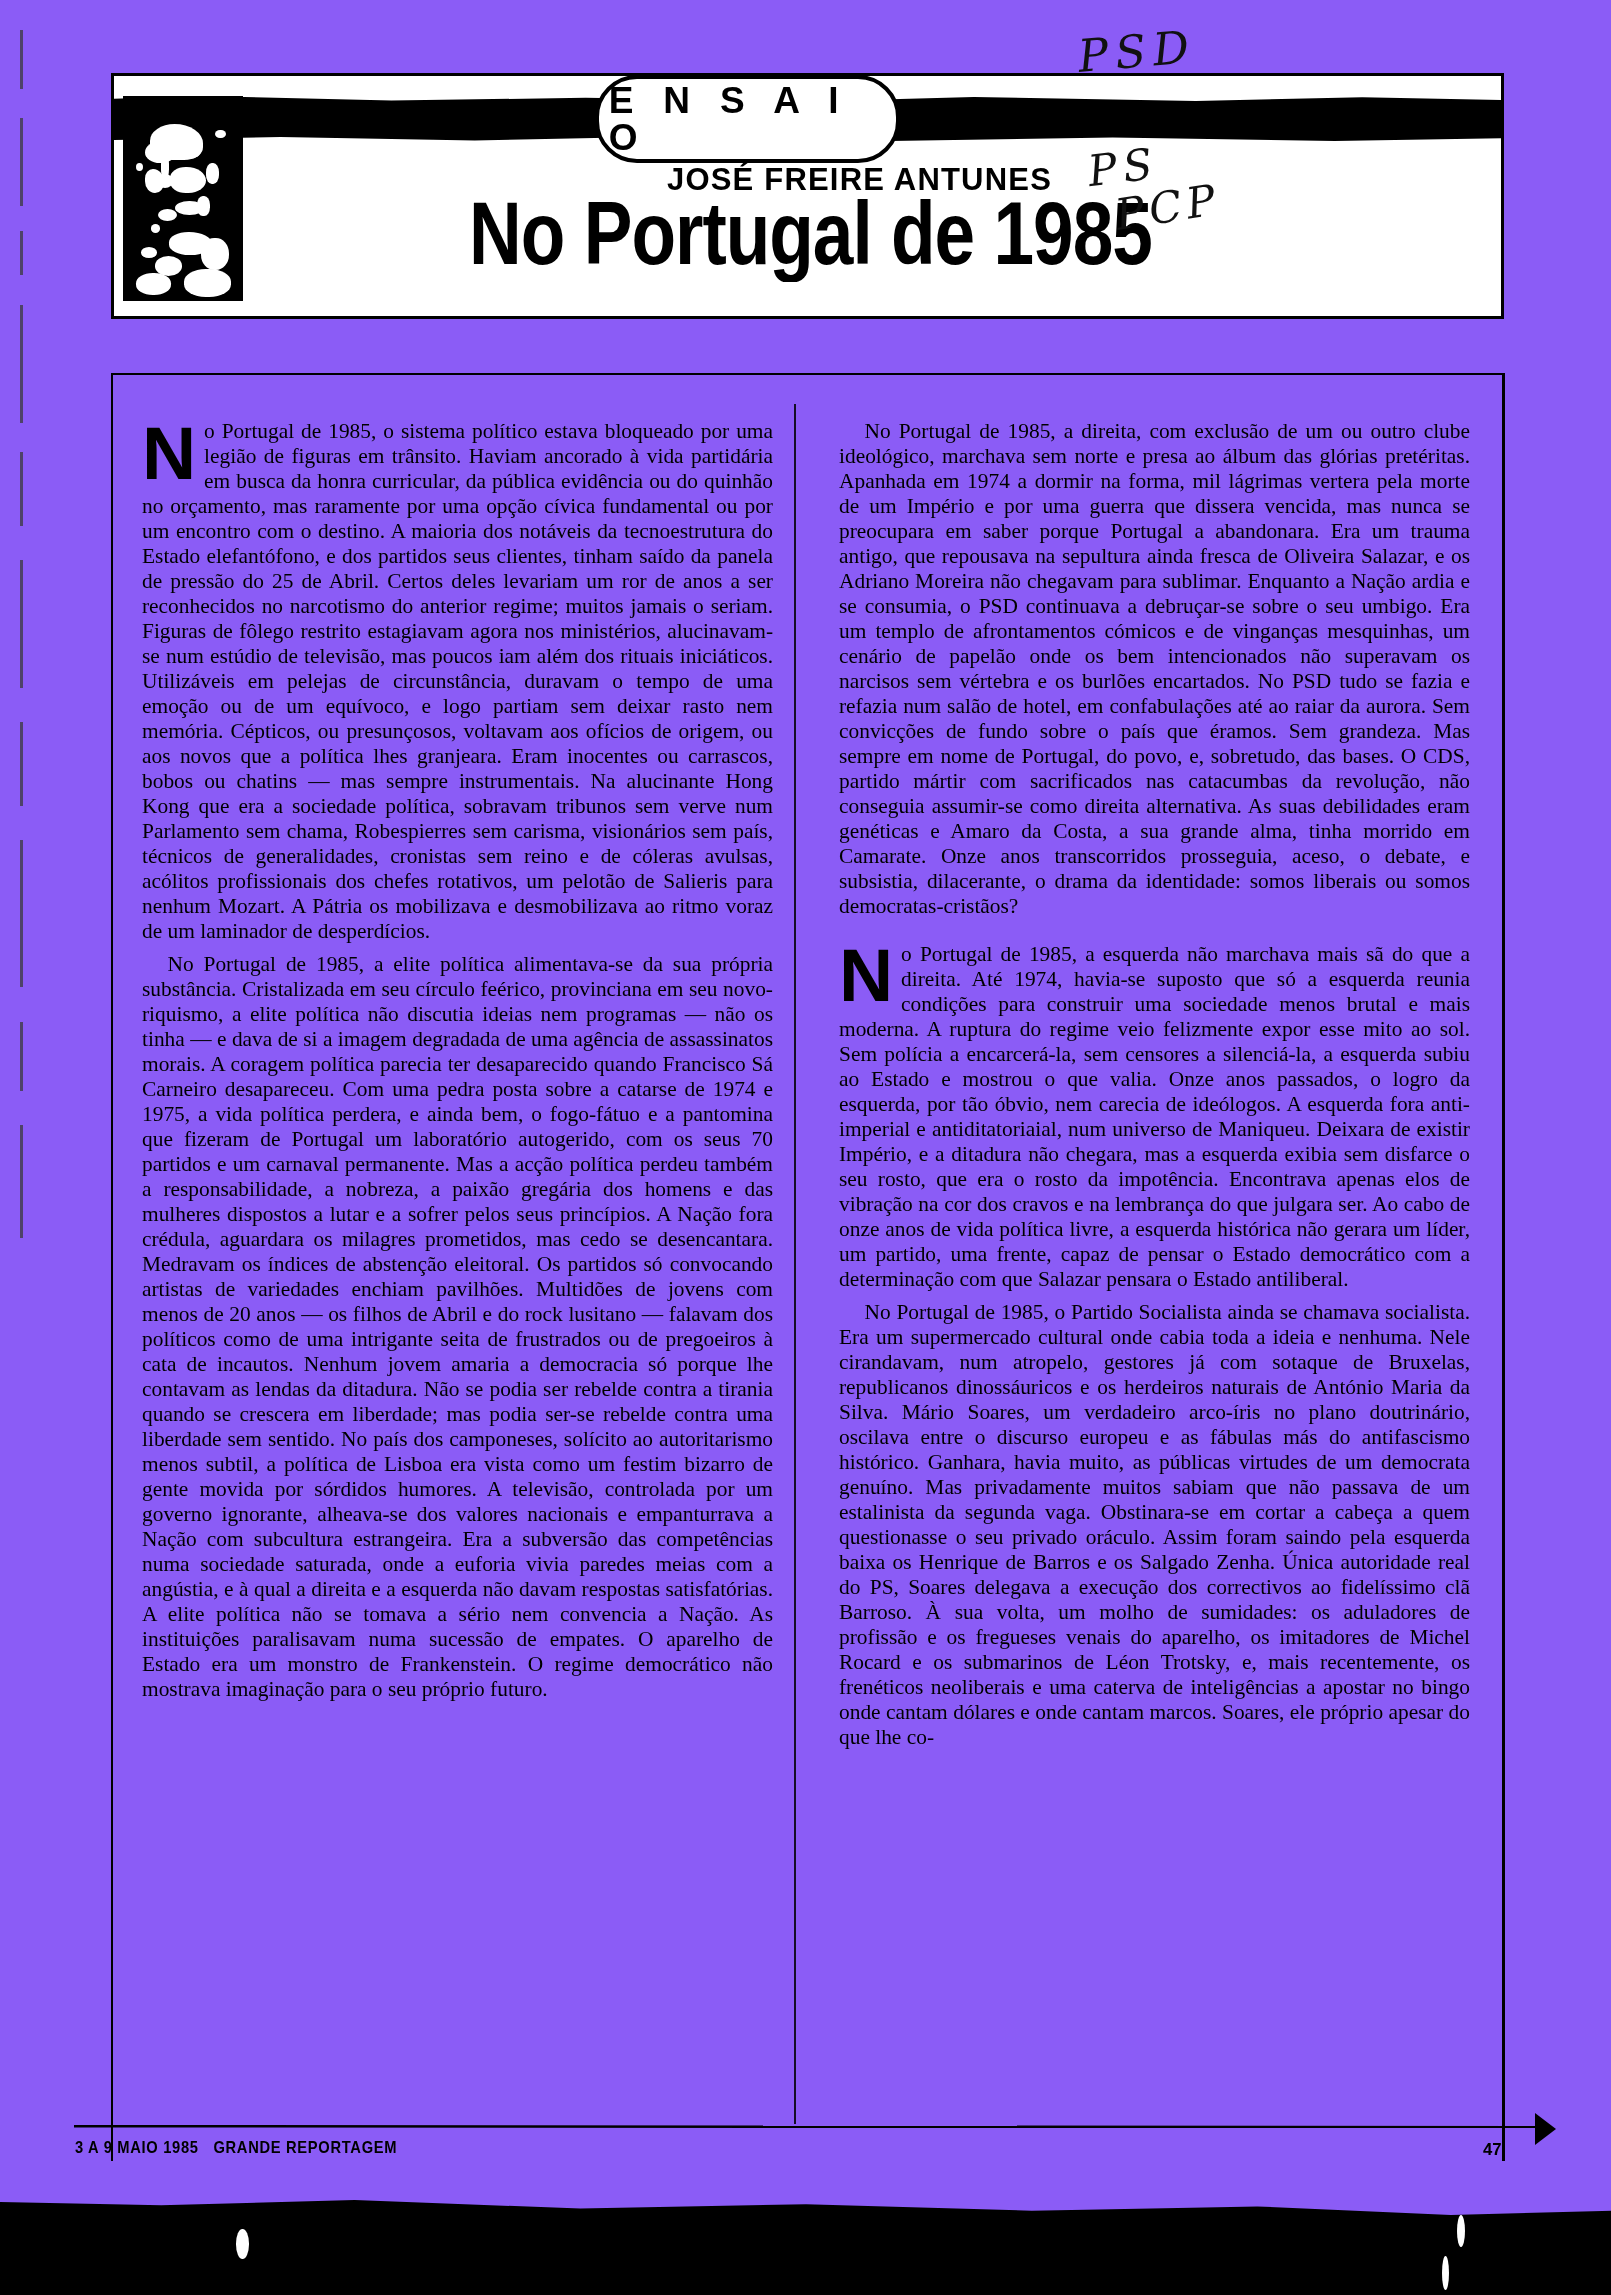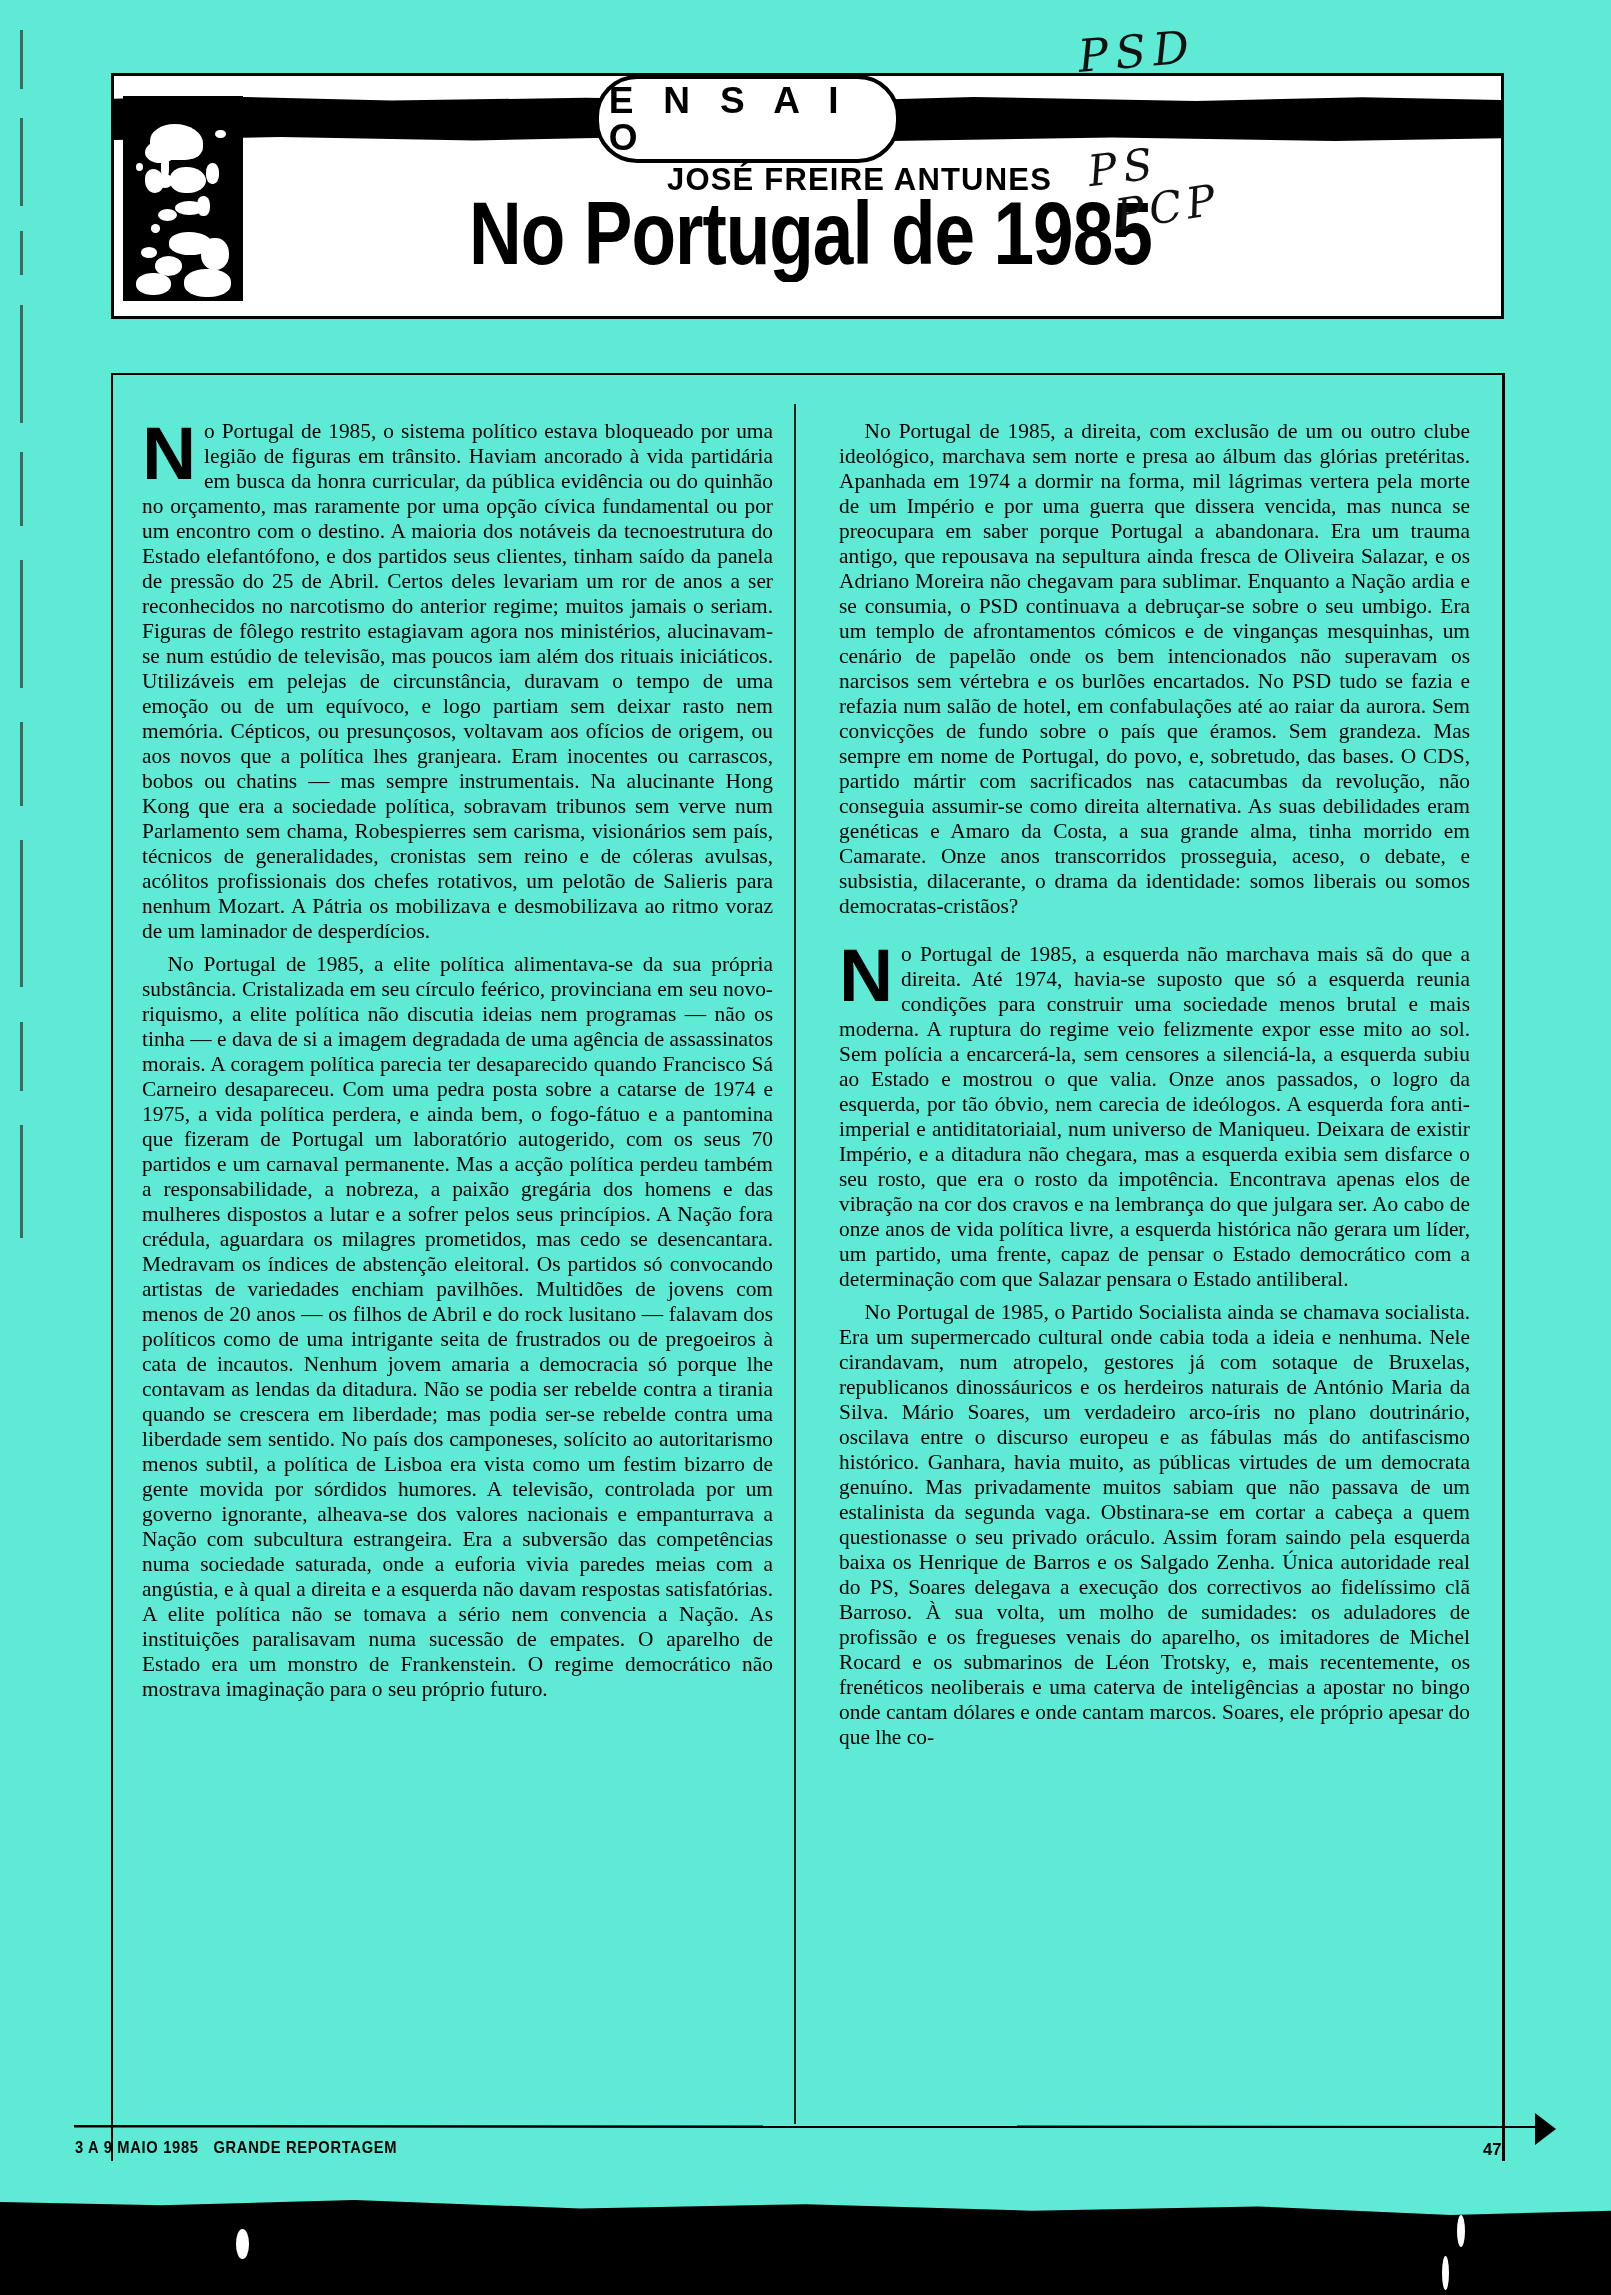--- a/index.html
+++ b/index.html
@@ -1,20 +1,20 @@
 <!DOCTYPE html>
 <html style="font-size:7.9px"><head>
 <meta charset="utf-8">
 <style>
   html,body{margin:0;padding:0;background:#ffffff;}
   body{width:1612px;height:2295px;position:relative;overflow:hidden;
        font-family:"Liberation Serif",serif;color:#000;}
 
   
-  #scan{position:absolute;inset:0;background:#5eead4;}
+  #scan{position:absolute;inset:0;background:#8b5cf6;}
 
   
   .edge-mark{position:absolute;left:19.7px;width:3.4px;background:#3a3a3a;opacity:.75;}
 
   
   #header-block{position:absolute;left:111px;top:73px;width:1393px;height:246px;
       border:3.4px solid #000;background:#fff;box-sizing:border-box;}
 
   
   #header-bar{position:absolute;left:114px;top:96px;width:1387px;height:45px;background:#000;

